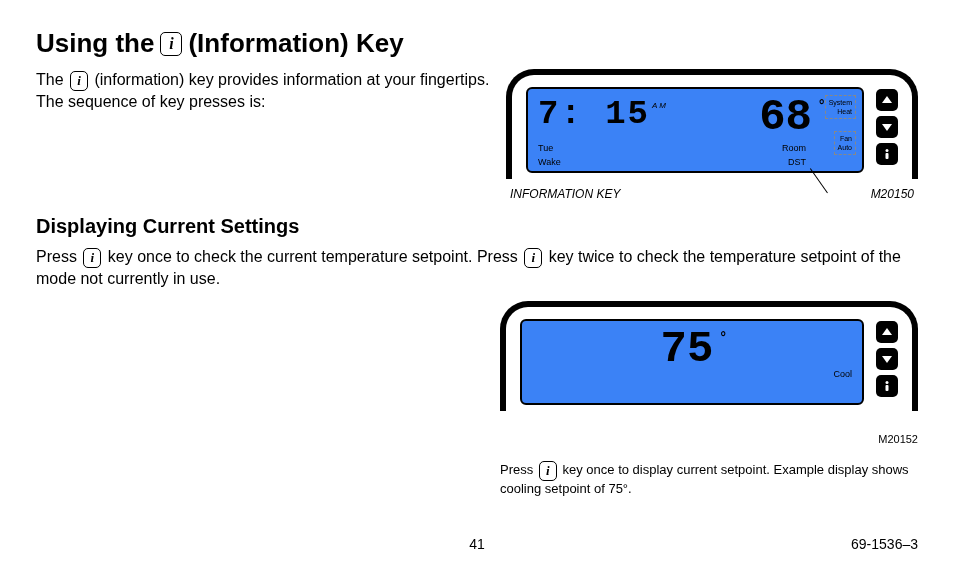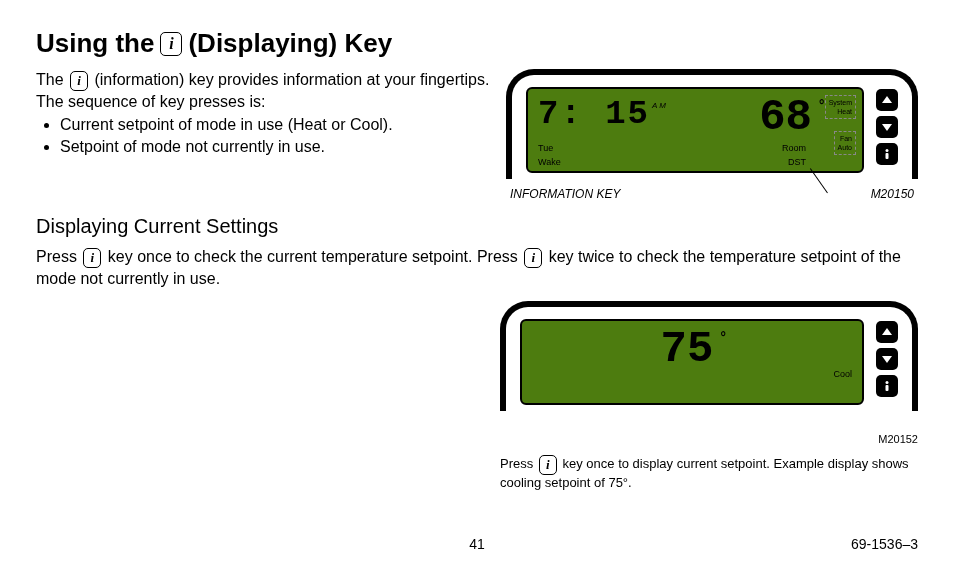--- a/index.html
+++ b/index.html
@@ -15,42 +15,42 @@
   h1 {
     font-size: 26px;
     font-weight: bold;
     margin-bottom: 10px;
     display: flex;
     align-items: center;
     gap: 4px;
   }
   h2 {
     font-size: 20px;
-    font-weight: normal;
+    font-weight: bold;
     margin: 14px 0 8px 0;
   }
   .row1 { display: flex; align-items: flex-start; gap: 10px; }
   .intro { flex: 0 0 460px; font-size: 16px; line-height: 1.35; }
   .intro ul { list-style: disc; padding-left: 24px; margin-top: 2px; }
   .thermo-block { flex: 1; position: relative; }
   .tframe {
     border: 6px solid #000;
     border-bottom: none;
     border-radius: 28px 28px 0 0;
     padding: 12px 14px 6px 14px;
     display: flex;
     align-items: flex-start;
     gap: 12px;
     background: #fff;
   }
   .lcd {
     flex: 1;
     border: 2px solid #000;
     border-radius: 6px;
-    background: #4d7c0f;
+    background: #3b82f6;
     position: relative;
     height: 86px;
     padding: 6px 10px 0 10px;
     font-family: "Courier New", monospace;
   }
   .lcd-main { display: flex; align-items: flex-start; justify-content: space-between; height: 52px; }
   .time { font-size: 34px; letter-spacing: 2px; font-weight: bold; display: flex; align-items: flex-start; }
   .ampm { font-size: 8px; font-family: Arial; font-style: italic; margin-left: 2px; margin-top: 6px; font-weight: normal; }
   .temp { font-size: 44px; font-weight: bold; line-height: 1; position: relative; margin-right: 40px; }
   .deg { font-size: 14px; position: absolute; top: 4px; right: -14px; }
@@ -60,21 +60,21 @@
   .lcd-bottom { display: flex; justify-content: space-between; font-size: 9px; font-family: Arial; position: absolute; left: 10px; right: 56px; bottom: 4px; }
   .btns { display: flex; flex-direction: column; gap: 5px; margin-top: 2px; }
   .btn { width: 22px; height: 22px; background: #000; border-radius: 5px; display: flex; align-items: center; justify-content: center; }
   .btn svg { fill: #fff; }
   .info-caption { display: flex; justify-content: space-between; font-size: 12px; margin-top: 8px; padding: 0 4px; position: relative; font-style: italic; }
   .info-caption .line { position: absolute; top: -24px; right: 90px; width: 1px; height: 30px; background: #000; transform: rotate(-35deg); transform-origin: bottom; }
   .body-para { font-size: 16px; line-height: 1.35; margin-bottom: 12px; }
   .row2 { display: flex; justify-content: flex-end; }
   .row2 .thermo-block { flex: 0 0 418px; }
   .lcd2-cool { position: absolute; right: 10px; bottom: 24px; font-size: 9px; font-family: Arial; }
-  .caption2 { font-size: 13px; text-align: left; margin-top: 10px; line-height: 1.3; }
+  .caption2 { font-size: 13px; text-align: left; margin-top: 16px; line-height: 1.3; }
   .mnum { font-size: 11px; text-align: right; margin-top: 22px; }
   .footer { position: absolute; bottom: 14px; left: 36px; right: 36px; display: flex; justify-content: space-between; font-size: 14px; }
   .footer .pg { position: absolute; left: 50%; transform: translateX(-50%); }
   .ikey {
     display: inline-flex;
     align-items: center;
     justify-content: center;
     border: 1.5px solid #000;
     border-radius: 5px;
     width: 22px;
@@ -88,32 +88,28 @@
     background: #fff;
   }
   .ikey.small { width: 18px; height: 20px; font-size: 13px; border-width: 1px; }
 </style>
 </head>
 <body>
 
 <h1>
   <span>Using the</span>
   <span class="ikey">i</span>
-  <span>(Displaying) Key</span>
+  <span>(Information) Key</span>
 </h1>
 
 <div class="row1">
   <div class="intro">
     <span>The</span>
     <span class="ikey small">i</span>
     <span>(information) key provides information at your fingertips. The sequence of key presses is:</span>
-    <ul>
-      <li>Current setpoint of mode in use (Heat or Cool).</li>
-      <li>Setpoint of mode not currently in use.</li>
-    </ul>
   </div>
 
   <div class="thermo-block">
     <div class="tframe">
       <div class="lcd">
         <div class="lcd-main">
           <div class="time">
             <span>7: 15</span>
             <span class="ampm">AM</span>
           </div>

